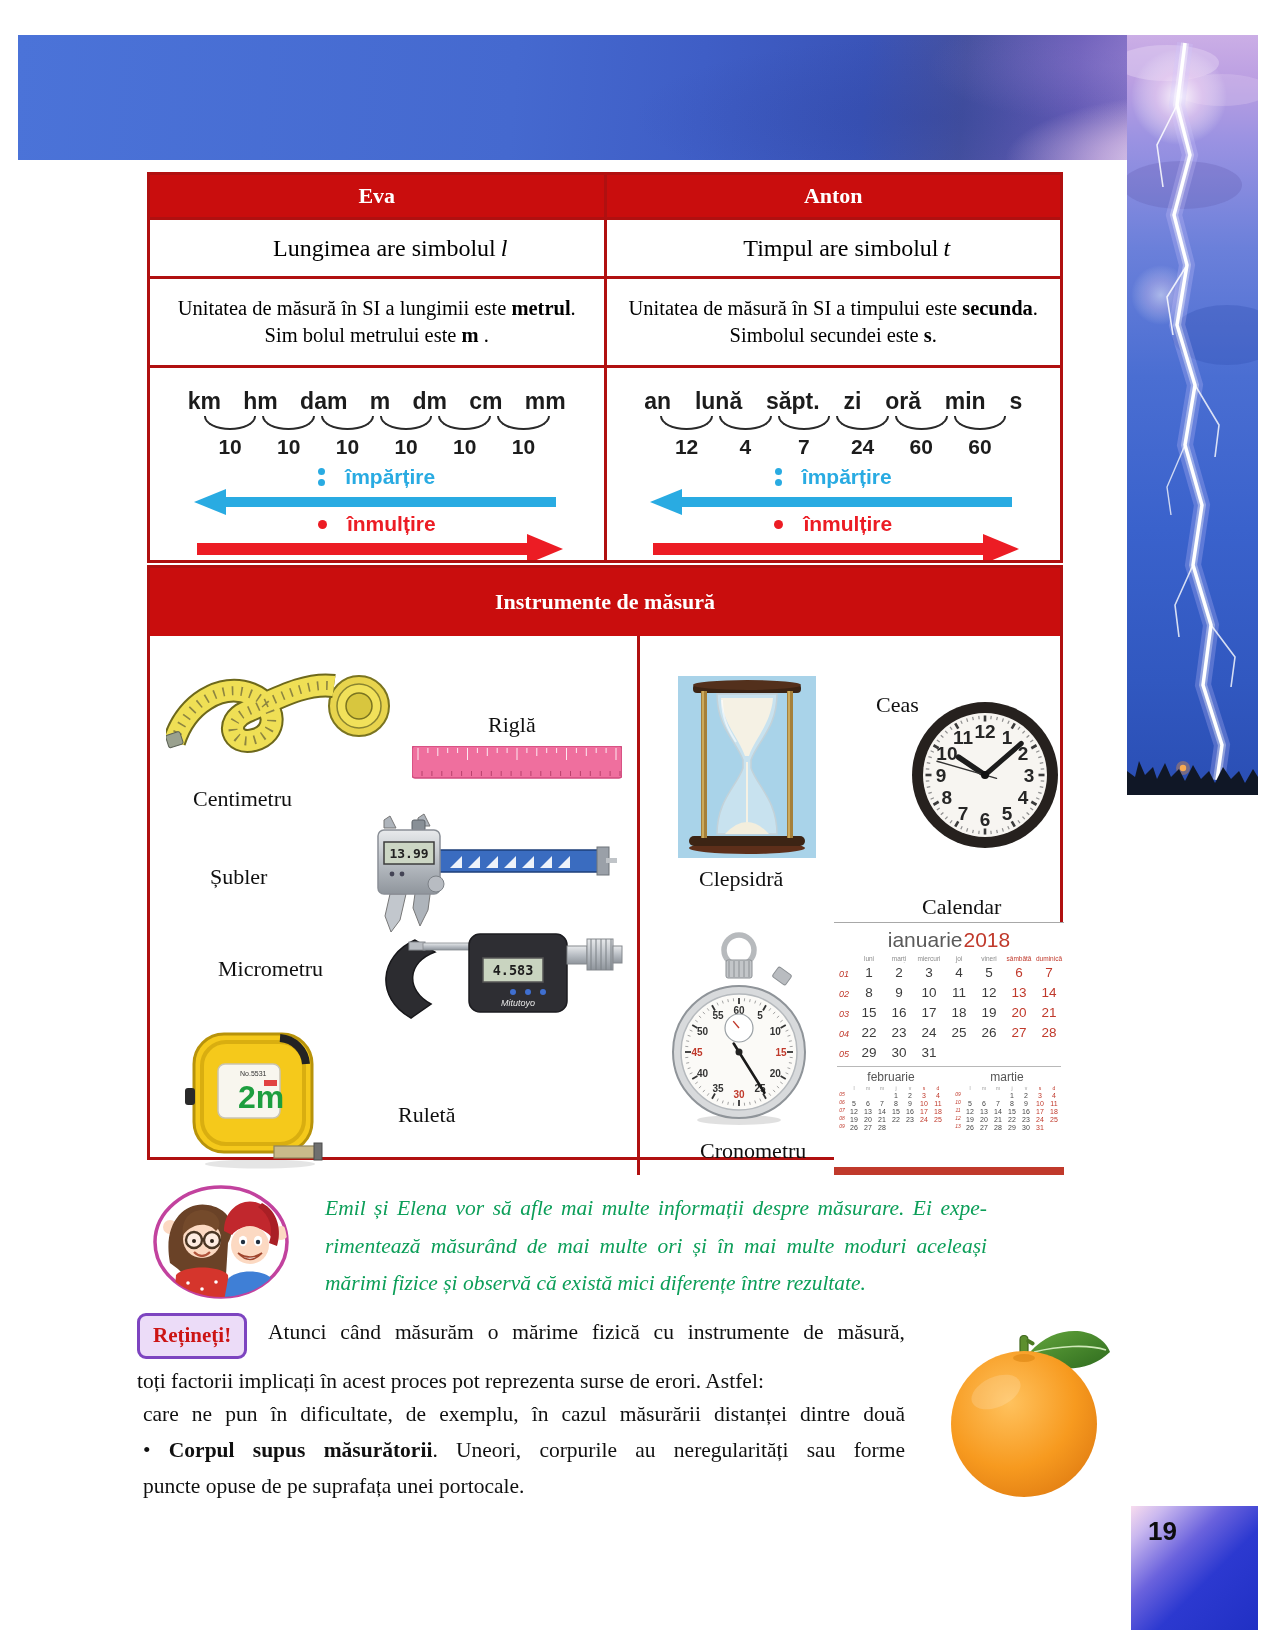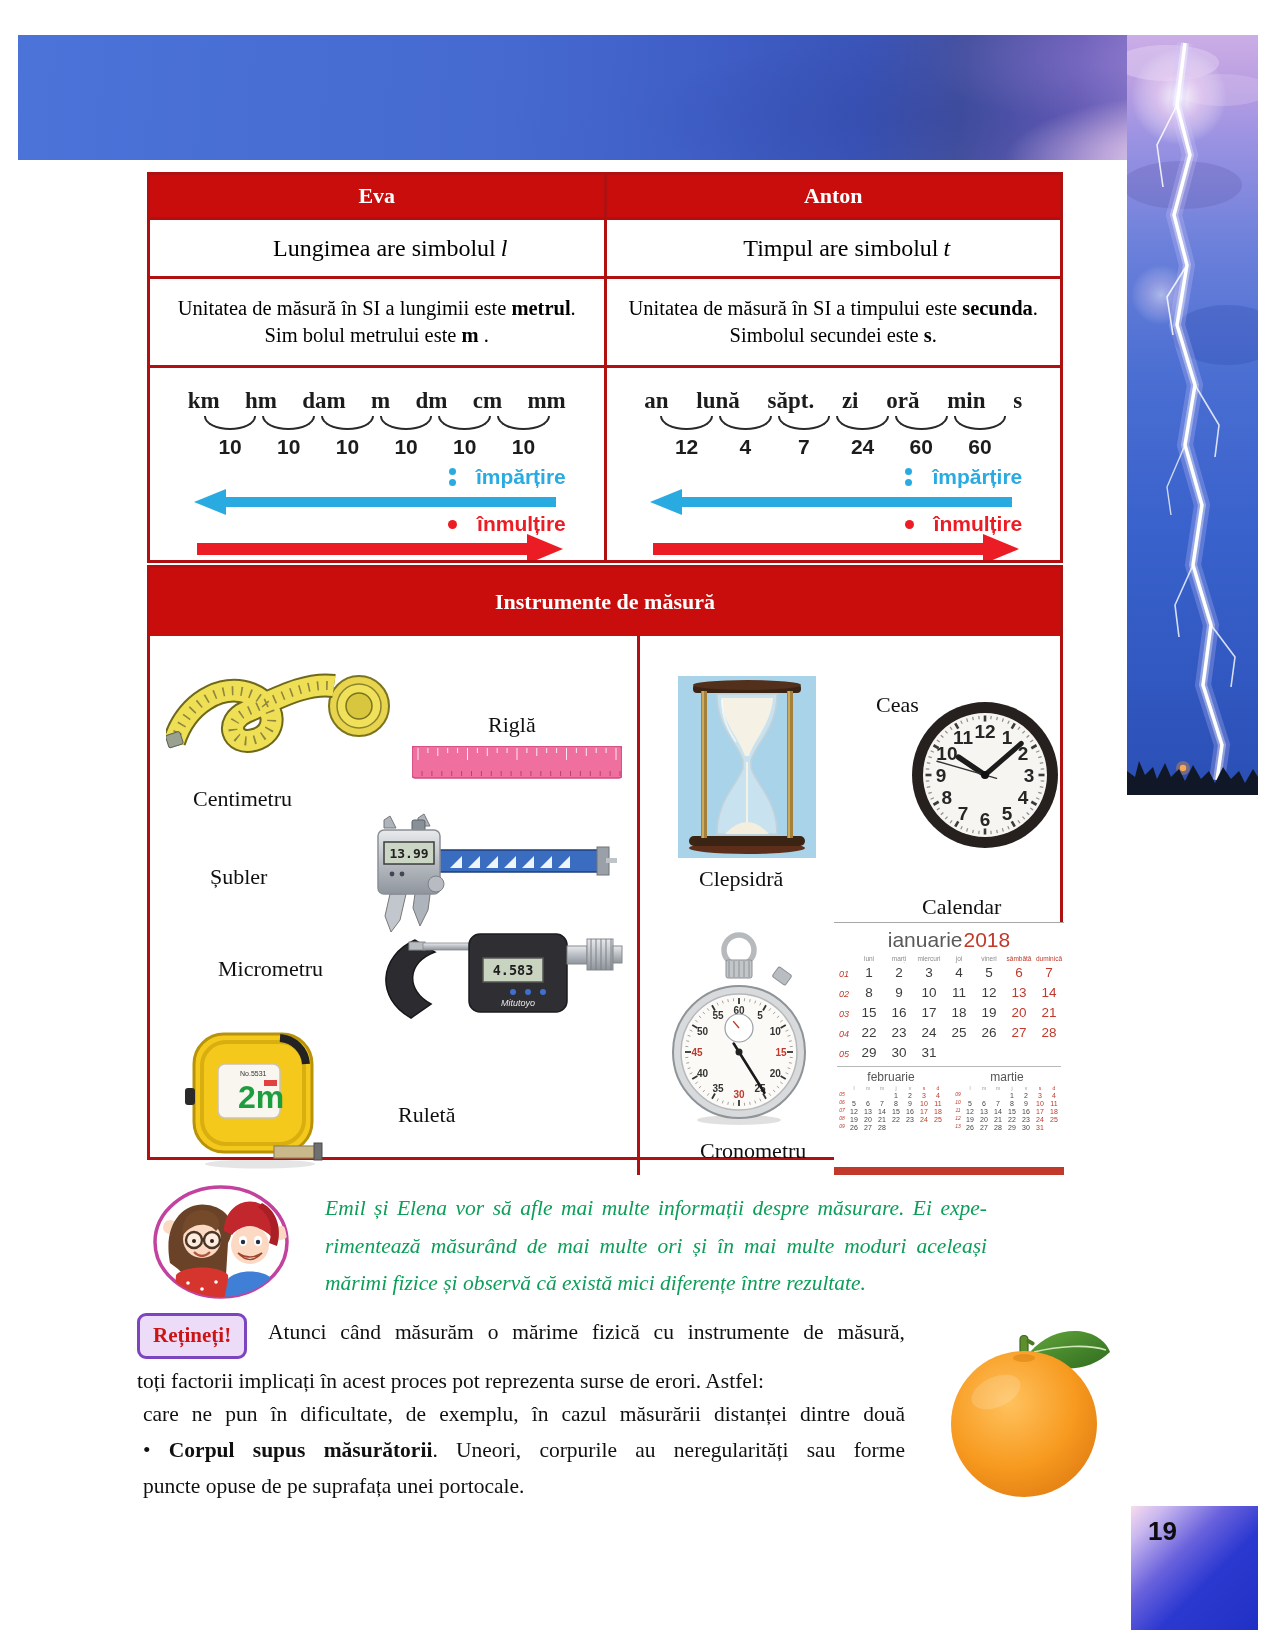--- a/index.html
+++ b/index.html
@@ -19,26 +19,26 @@
 .t1{position:absolute;left:147px;top:172px;width:916px;border:3px solid #b01010;background:#fff;}
 .t1-row{display:flex;}
 .t1-row:not(:first-child){border-top:3px solid #b01010;}
 .t1-cell{flex:1;border-left:3px solid #b01010;display:flex;flex-direction:column;align-items:center;justify-content:center;text-align:center;}
 .t1-cell:first-child{border-left:none;}
 .t1-head .t1-cell{background:#c90d0d;color:#fff;font-weight:bold;font-size:22px;height:42px;}
 .t1-sym{height:56px;font-size:24px;padding-left:27px;}
 .t1-sym i{font-style:italic;padding-left:5px;}
 .t1-unit{height:86px;font-size:20.5px;line-height:27px;display:flex;align-items:center;justify-content:center;padding:0 14px;}
 .t1-diag{height:192px;justify-content:flex-start;overflow:hidden;}
-.units{width:378px;margin:20px auto 0;display:flex;justify-content:space-between;font-family:Liberation Serif, serif;font-weight:bold;font-size:23px;color:#1c1c1c;line-height:26px;}
+.units{width:378px;margin:20px auto 0;display:flex;justify-content:space-between;font-family:Liberation Sans, sans-serif;font-weight:bold;font-size:23px;color:#1c1c1c;line-height:26px;}
 .arcs{width:352px;margin:2px auto 0;display:flex;height:14px;}
 .arc{flex:1;margin:0 3px;border:2.5px solid #2a2a2a;border-top:none;border-radius:0 0 50% 50% / 0 0 100% 100%;}
 .factors{width:352px;margin:5px auto 0;display:flex;font-family:"Liberation Sans",sans-serif;font-weight:bold;font-size:21px;color:#1c1c1c;line-height:24px;}
 .factor{flex:1;text-align:center;}
-.legend{display:flex;justify-content:flex-end;align-items:center;gap:20px;font-family:"Liberation Sans",sans-serif;font-weight:bold;font-size:21px;height:24px;margin-top:6px;}
+.legend{display:flex;justify-content:center;align-items:center;gap:20px;font-family:"Liberation Sans",sans-serif;font-weight:bold;font-size:21px;height:24px;margin-top:6px;}
 .legend-div{color:#29abe2;}
 .legend-mul{color:#ec1c24;margin-top:-3px;}
 .dots{display:flex;flex-direction:column;gap:4px;}
 .dots .dot{width:7px;height:7px;border-radius:50%;background:#29abe2;}
 .mulbullet{width:9px;height:9px;border-radius:50%;background:#ec1c24;}
 .arrow{position:relative;height:26px;width:366px;margin:0 auto;}
 .arrow-blue .bar{position:absolute;left:30px;right:4px;top:8px;height:10px;background:#29abe2;}
 .arrow-blue .head-l{position:absolute;left:0;top:0;width:0;height:0;border-top:13px solid transparent;border-bottom:13px solid transparent;border-right:32px solid #29abe2;}
 .arrow-red{height:30px;width:372px;margin-top:-2px;}
 .arrow-red .bar{position:absolute;left:6px;right:36px;top:9px;height:12px;background:#ec1c24;}

